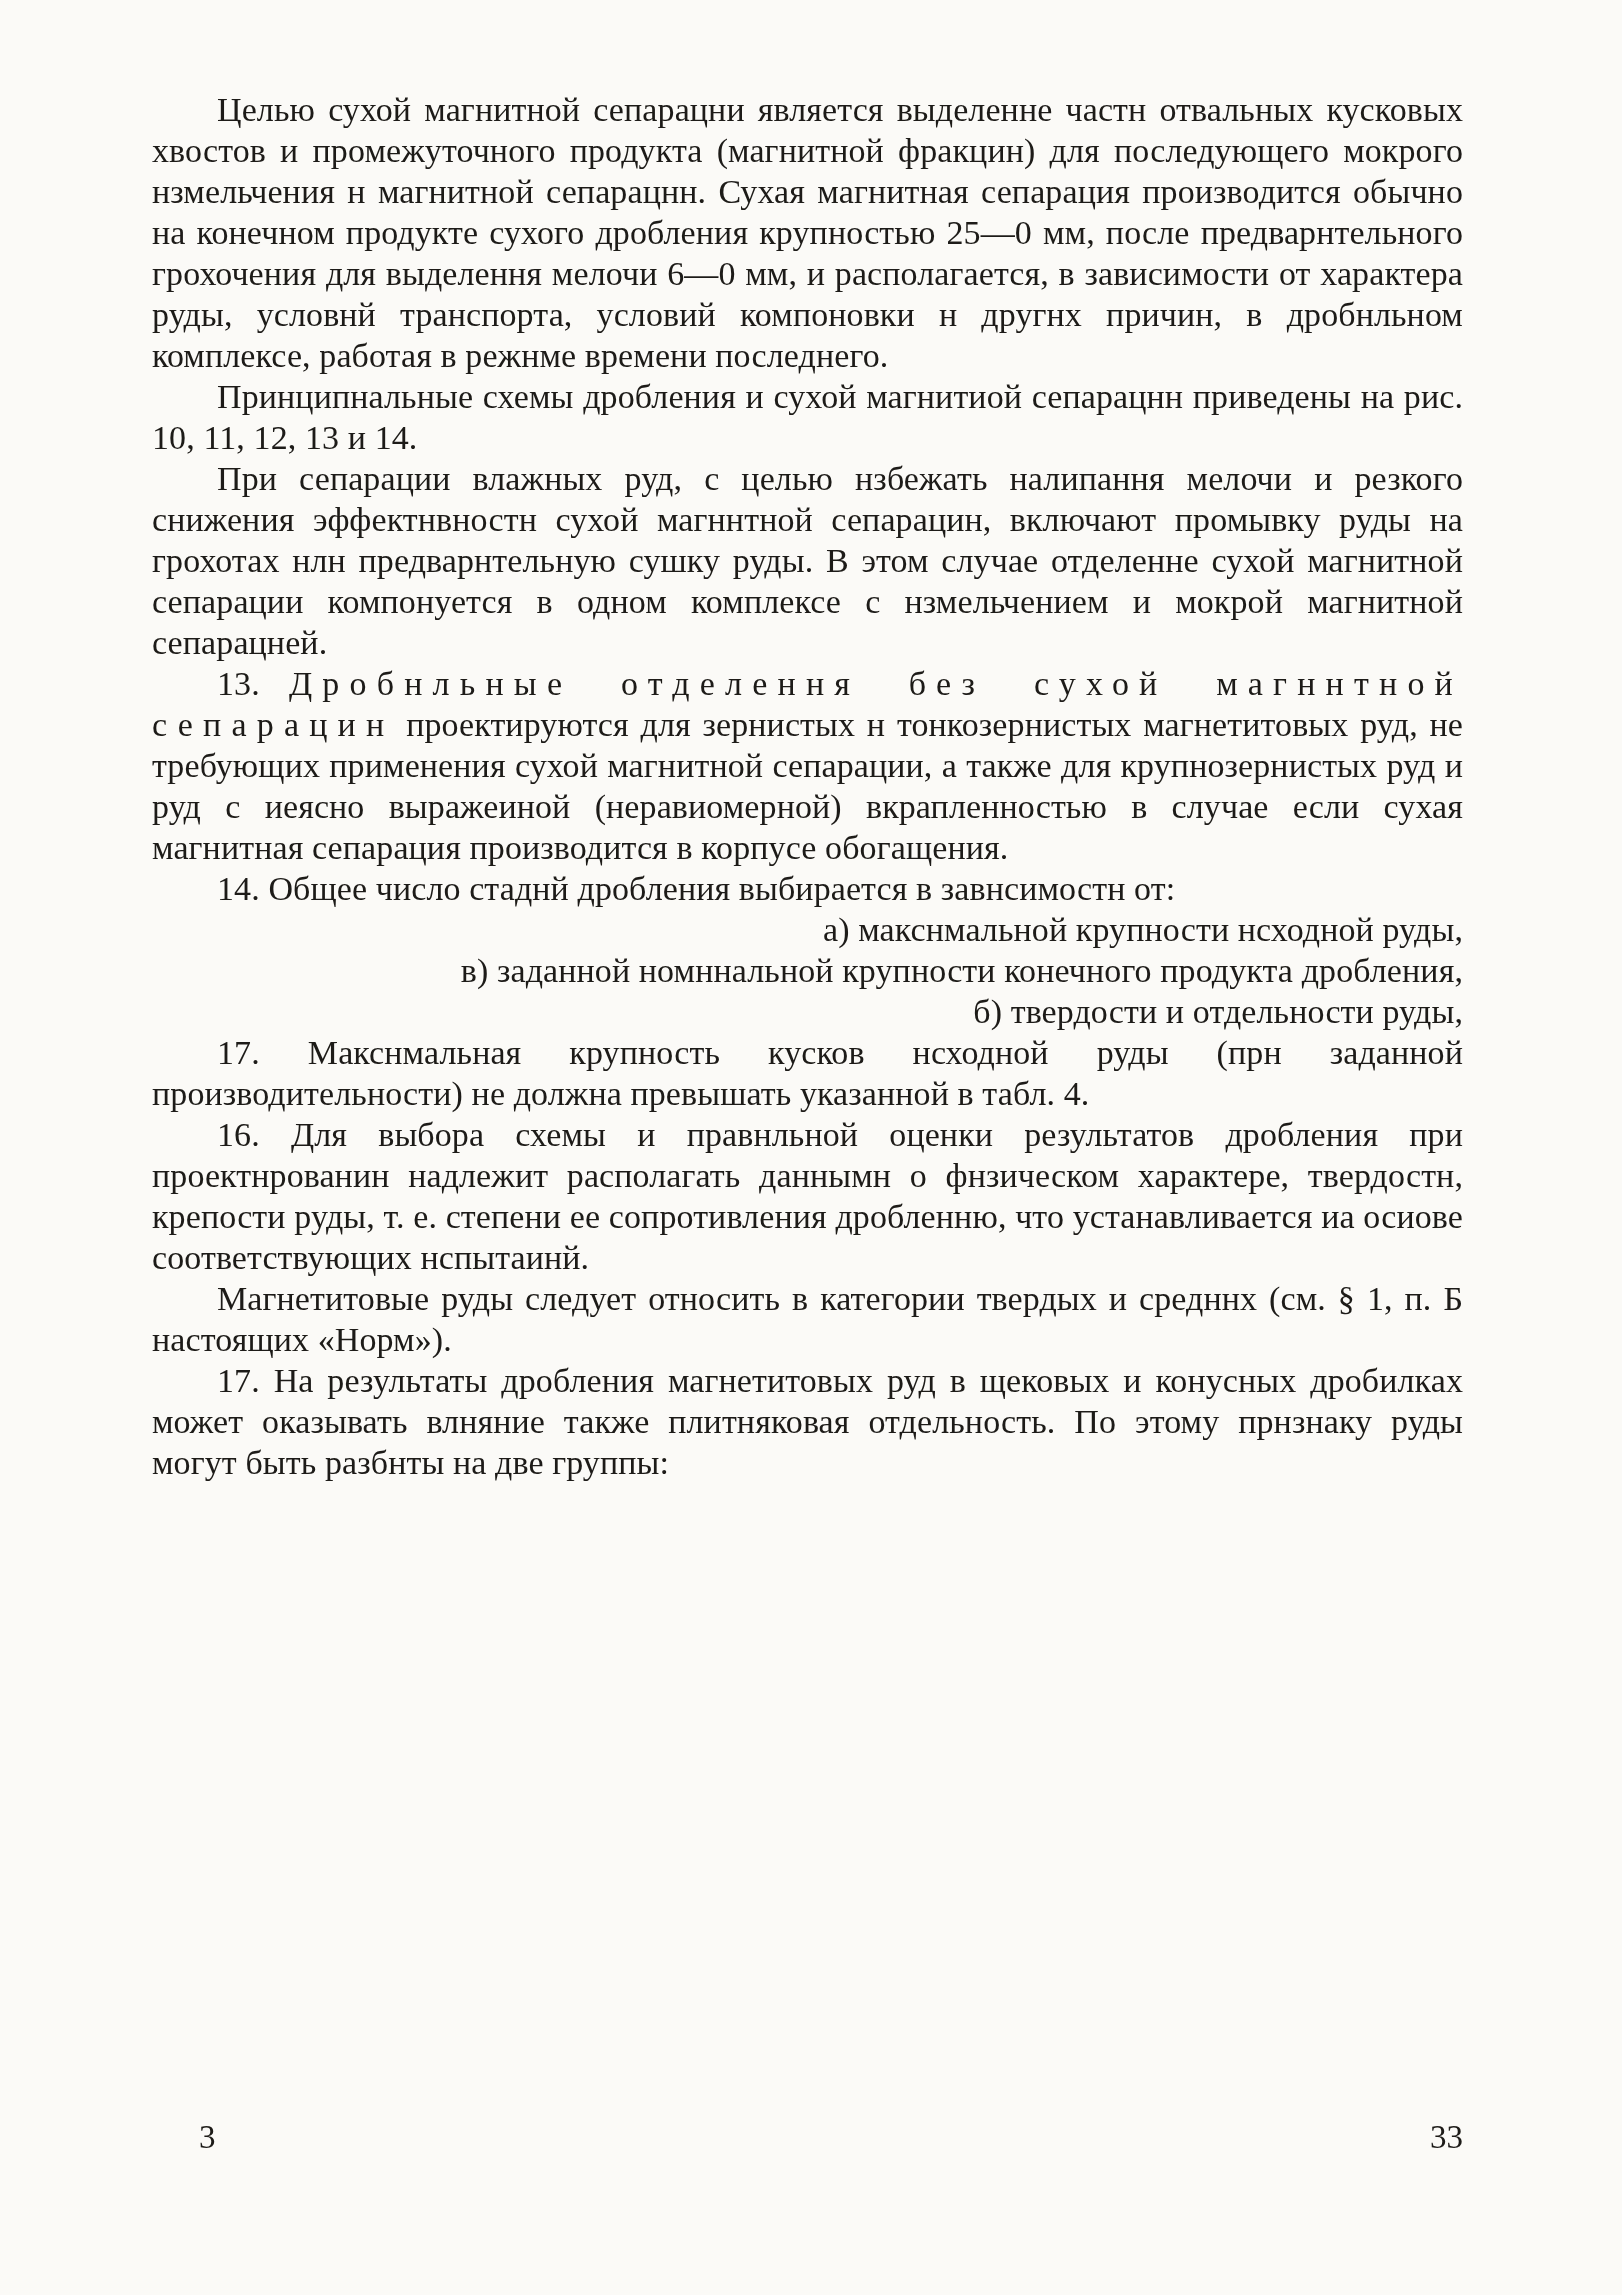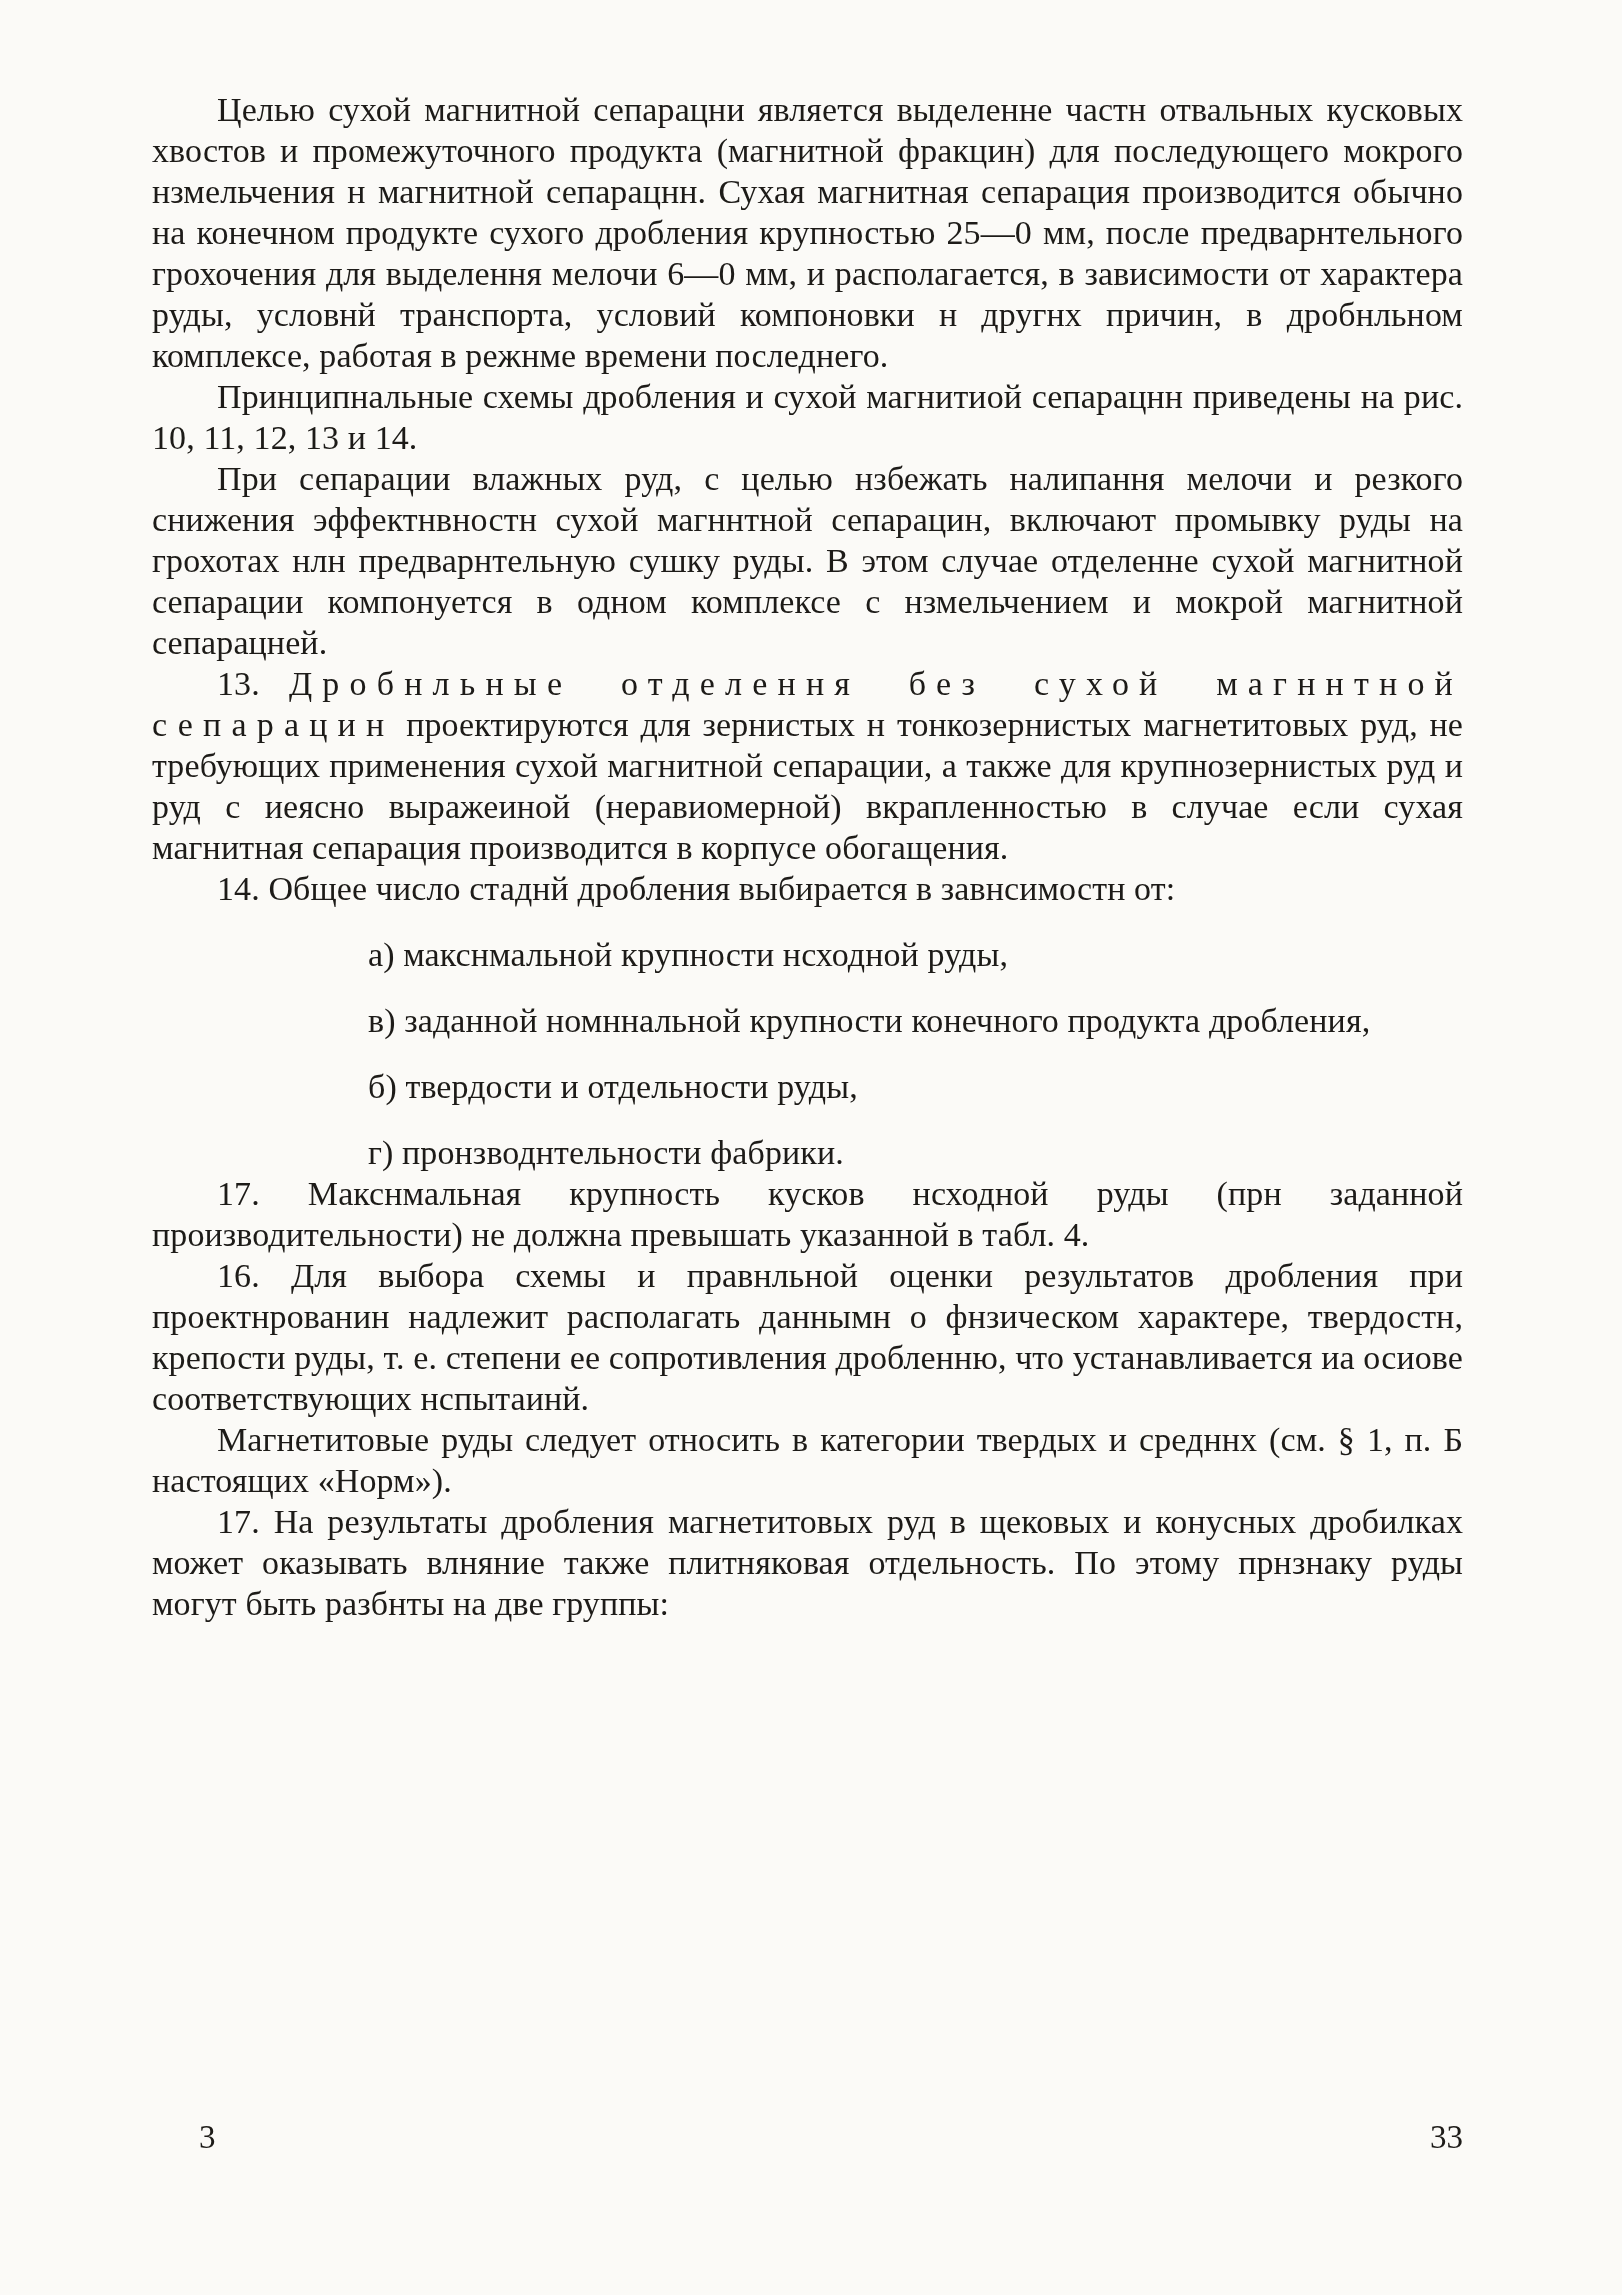--- a/index.html
+++ b/index.html
@@ -34,22 +34,21 @@
   .content p {
     margin: 0;
   }
   .content p.body {
     text-indent: 65px;
   }
   .content p.list {
     margin-left: 216px;
     padding-left: 43px;
     text-indent: -43px;
-    text-align: left;
-    margin-top: 25px;
+    text-align: right;
   }
   .spaced {
     letter-spacing: 0.30em;
     word-spacing: 0.28em;
   }
   .footer {
     position: absolute;
     left: 152px;
     width: 1311px;
     top: 2119px;
@@ -70,21 +69,20 @@
 <div class="page">
   <div class="content">
       <p class="body">Целью сухой магнитной сепарацни является выделенне частн отвальных кусковых хвостов и промежуточного продукта (магнитной фракцин) для последующего мокрого нзмельчения н магнитной сепарацнн. Сухая магнитная сепарация производится обычно на конечном продукте сухого дробления крупностью 25—0 мм, после предварнтельного грохочения для выделення мелочи 6—0 мм, и располагается, в зависимости от характера руды, условнй транспорта, условий компоновки н другнх причин, в дробнльном комплексе, работая в режнме времени последнего.</p>
       <p class="body">Принципнальные схемы дробления и сухой магнитиой сепарацнн приведены на рис. 10, 11, 12, 13 и 14.</p>
       <p class="body">При сепарации влажных руд, с целью нзбежать налипання мелочи и резкого снижения эффектнвностн сухой магннтной сепарацин, включают промывку руды на грохотах нлн предварнтельную сушку руды. В этом случае отделенне сухой магнитной сепарации компонуется в одном комплексе с нзмельчением и мокрой магнитной сепарацней.</p>
       <p class="body">13. <span class="spaced">Дробнльные отделення без сухой магннтной сепарацин</span> проектируются для зернистых н тонкозернистых магнетитовых руд, не требующих применения сухой магнитной сепарации, а также для крупнозернистых руд и руд с иеясно выражеиной (неравиомерной) вкрапленностью в случае если сухая магнитная сепарация производится в корпусе обогащения.</p>
       <p class="body">14. Общее число стаднй дробления выбирается в завнсимостн от:</p>
       <p class="list">а) макснмальной крупности нсходной руды,</p>
       <p class="list">в) заданной номннальной крупности конечного продукта дробления,</p>
       <p class="list">б) твердости и отдельности руды,</p>
-      <p class="list">г) пронзводнтельности фабрики.</p>
       <p class="body">17. Макснмальная крупность кусков нсходной руды (прн заданной производительности) не должна превышать указанной в табл. 4.</p>
       <p class="body">16. Для выбора схемы и правнльной оценки результатов дробления при проектнрованин надлежит располагать даннымн о фнзическом характере, твердостн, крепости руды, т. е. степени ее сопротивления дробленню, что устанавливается иа осиове соответствующих нспытаинй.</p>
       <p class="body">Магнетитовые руды следует относить в категории твердых и средннх (см. § 1, п. Б настоящих «Норм»).</p>
       <p class="body">17. На результаты дробления магнетитовых руд в щековых и конусных дробилках может оказывать влняние также плитняковая отдельность. По этому прнзнаку руды могут быть разбнты на две группы:</p>
     </div>
   <div class="footer">
     <span class="num-left">3</span>
     <span class="num-right">33</span>
   </div>
 </div>

